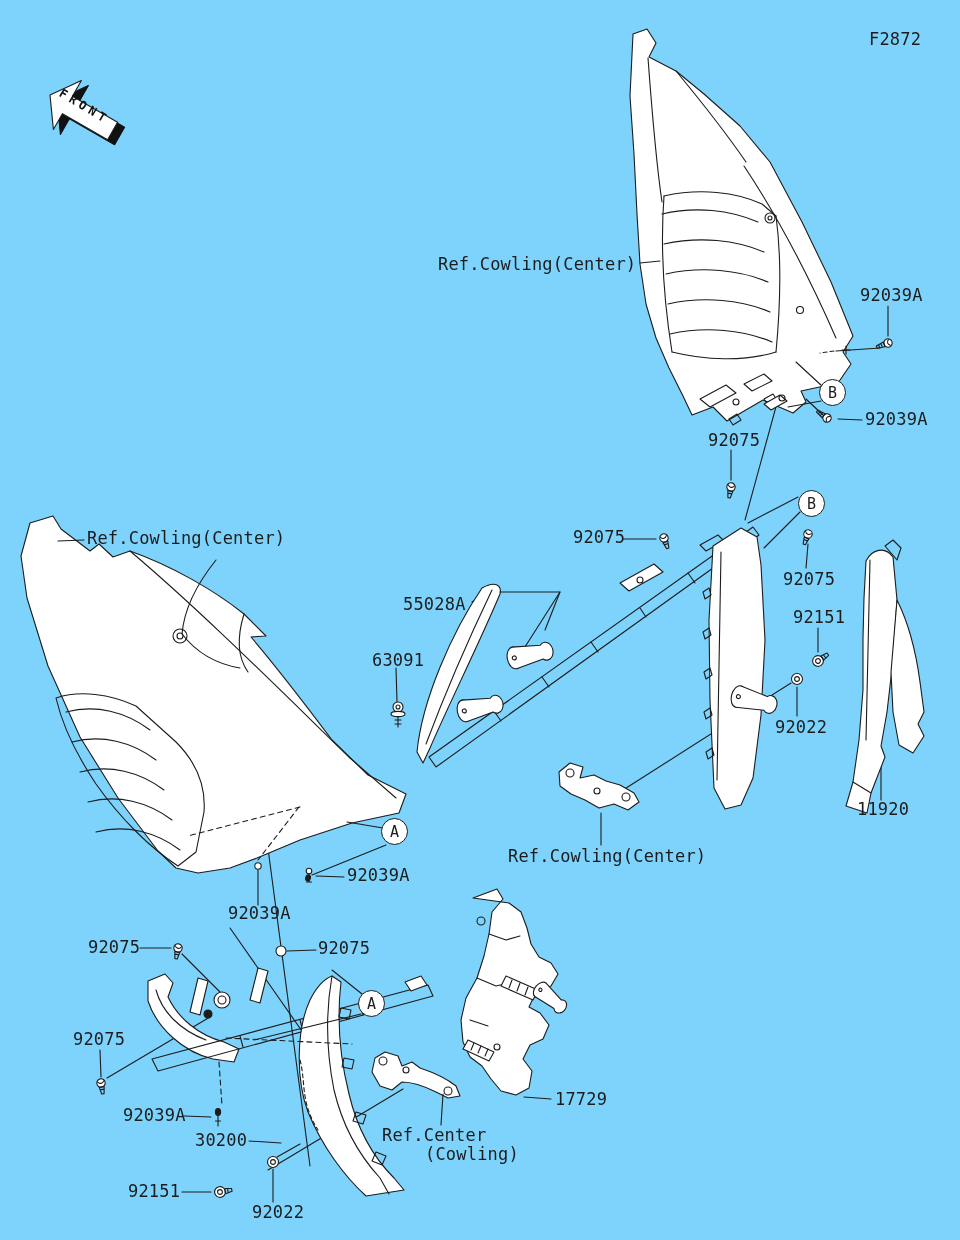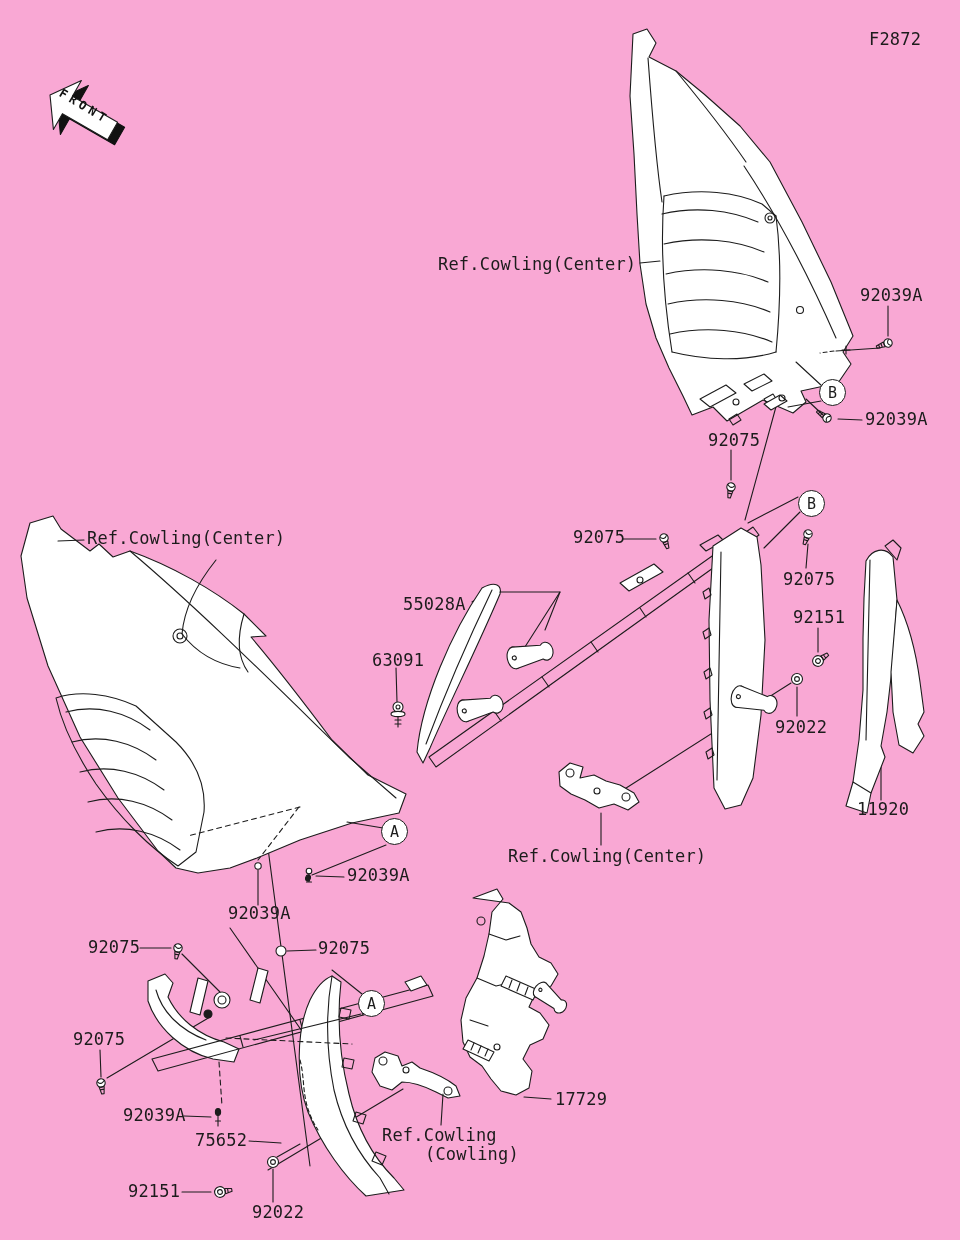--- a/index.html
+++ b/index.html
@@ -1,16 +1,16 @@
 <!DOCTYPE html>
 <html><head>
 <meta charset="utf-8">
 <style>
   html,body{margin:0;padding:0;background:#fff;}
-  #page{position:relative;width:960px;height:1240px;background:#f9a8d4;
+  #page{position:relative;width:960px;height:1240px;background:#7dd3fc;
         outline:1px solid #d9d9d9;overflow:hidden;
         font-family:"DejaVu Sans Mono",monospace;}
   #art{position:absolute;left:0;top:0;}
   .lbl{position:absolute;font:17px/1.15 "DejaVu Sans Mono",monospace;
        color:#1c1c1c;white-space:nowrap;letter-spacing:.2px;}
   .marker{position:absolute;width:27px;height:27px;border:1.4px solid #1c1c1c;
           border-radius:50%;background:#fff;box-sizing:border-box;
           display:flex;align-items:center;justify-content:center;
           font:15px "DejaVu Sans Mono",monospace;color:#1c1c1c;}
   .front-txt{position:absolute;left:64px;top:86px;transform:rotate(31deg);
@@ -308,24 +308,24 @@
   <div class="lbl" style="left:403px;top:595px">55028A</div>
   <div class="lbl" style="left:372px;top:651px">63091</div>
   <div class="lbl" style="left:87px;top:529px">Ref.Cowling(Center)</div>
   <div class="lbl" style="left:508px;top:847px">Ref.Cowling(Center)</div>
   <div class="lbl" style="left:347px;top:866px">92039A</div>
   <div class="lbl" style="left:228px;top:904px">92039A</div>
   <div class="lbl" style="left:318px;top:939px">92075</div>
   <div class="lbl" style="left:88px;top:938px">92075</div>
   <div class="lbl" style="left:73px;top:1030px">92075</div>
   <div class="lbl" style="left:123px;top:1106px">92039A</div>
-  <div class="lbl" style="left:195px;top:1131px">75652</div>
+  <div class="lbl" style="left:195px;top:1131px">30200</div>
   <div class="lbl" style="left:128px;top:1182px">92151</div>
   <div class="lbl" style="left:252px;top:1203px">92022</div>
-  <div class="lbl" style="left:382px;top:1126px">Ref.Cowling</div>
+  <div class="lbl" style="left:382px;top:1126px">Ref.Center</div>
   <div class="lbl" style="left:425px;top:1145px">(Cowling)</div>
   <div class="lbl" style="left:555px;top:1090px">17729</div>
 
   <div class="marker" style="left:819px;top:379px">
       <span>B</span>
     </div>
   <div class="marker" style="left:798px;top:490px">
       <span>B</span>
     </div>
   <div class="marker" style="left:381px;top:818px">

